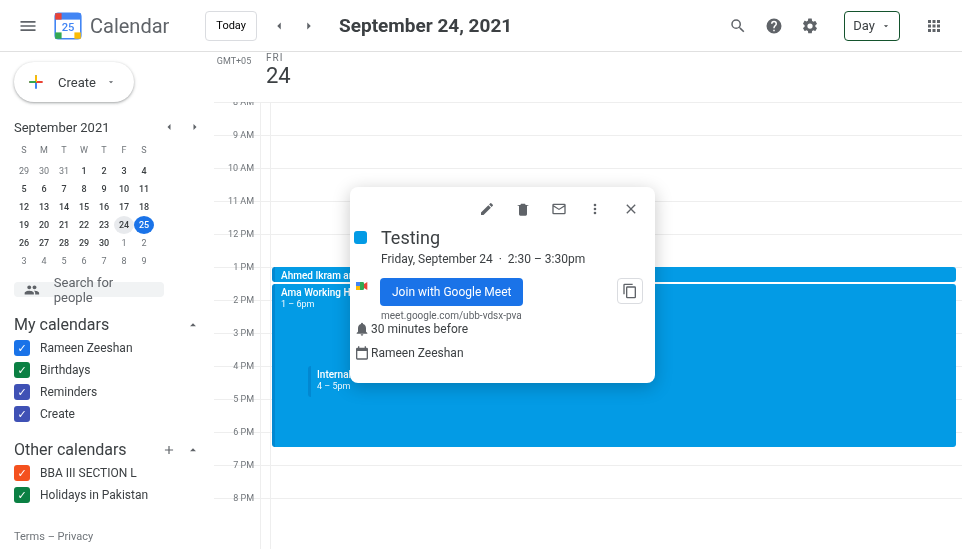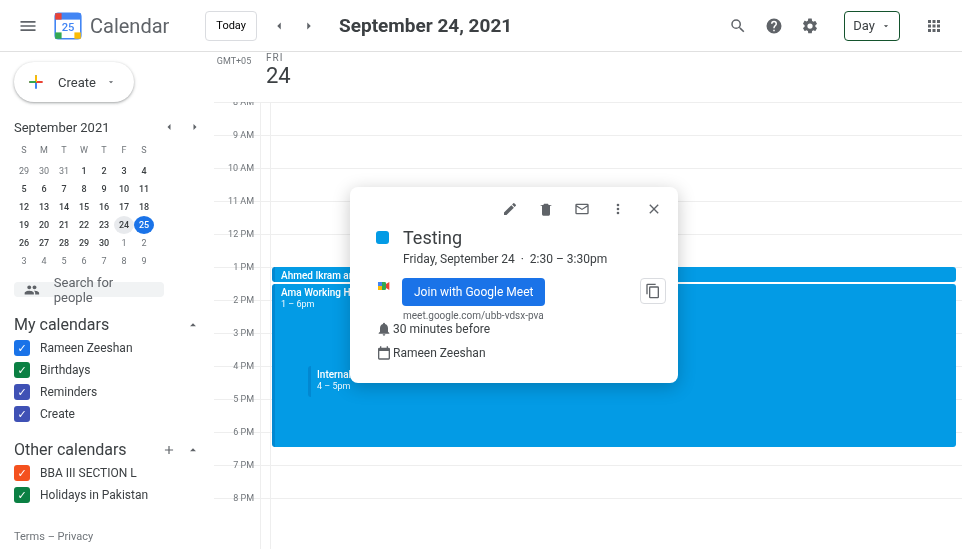--- a/index.html
+++ b/index.html
@@ -53,21 +53,21 @@
   .hour-row { position:absolute; left:0; right:0; height:33px; border-top:1px solid #eee; }
   .hour-label { position:absolute; left:0; width:46px; text-align:right; padding-right:6px; font-size:9px; color:#70757a; transform:translateY(-5px); }
   .col-sep { position:absolute; top:0; bottom:0; left:46px; width:1px; background:#eee; }
   .col-sep2 { position:absolute; top:0; bottom:0; left:56px; width:1px; background:#eee; }
 
   .event { position:absolute; background:#039be5; color:#fff; border-radius:3px; font-size:10px; padding:2px 6px; overflow:hidden; border-left:3px solid #0288d1; line-height:1.3; }
   .event .etitle { font-weight:500; white-space:nowrap; overflow:hidden; text-overflow:ellipsis; }
   .event .etime { font-size:9px; opacity:0.95; }
 
   
-  .popup { position:absolute; left:350px; top:187px; width:328px; background:#fff; border-radius:8px; box-shadow:0 4px 18px rgba(0,0,0,.22); padding:10px 12px 14px 26px; z-index:50; }
+  .popup { position:absolute; left:350px; top:187px; width:305px; background:#fff; border-radius:8px; box-shadow:0 4px 18px rgba(0,0,0,.22); padding:10px 12px 14px 4px; z-index:50; }
   .popup-actions { display:flex; justify-content:flex-end; gap:12px; margin-bottom:6px; }
   .popup-ic { width:24px; height:24px; display:flex; align-items:center; justify-content:center; cursor:pointer; color:#5f6368; }
   .popup-title-row { display:flex; align-items:flex-start; gap:14px; margin-bottom:4px; }
   .color-chip { width:13px; height:13px; background:#039be5; border-radius:3px; margin-top:4px; flex-shrink:0; }
   .ptitle { font-size:18px; color:#3c4043; }
   .psub { font-size:12px; color:#3c4043; margin-left:27px; margin-bottom:12px; }
   .prow { display:flex; align-items:center; gap:1px; margin-bottom:8px; font-size:12px; color:#3c4043; }
   .prow svg, .prow .ic { width:16px; height:16px; color:#5f6368; flex-shrink:0; }
   .meet-btn { background:#1a73e8; color:#fff; border:none; border-radius:4px; font-size:12px; padding:7px 12px; cursor:pointer; }
   .meet-link-row { display:flex; align-items:flex-start; gap:10px; justify-content:space-between; }

